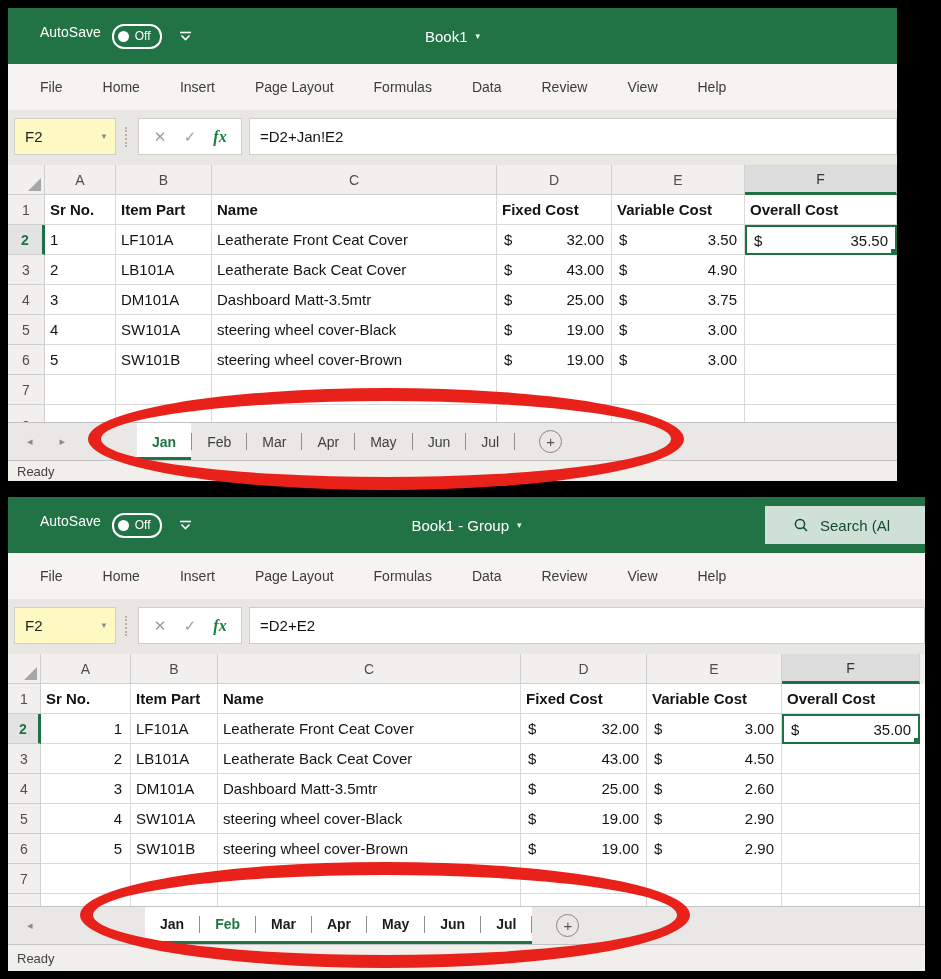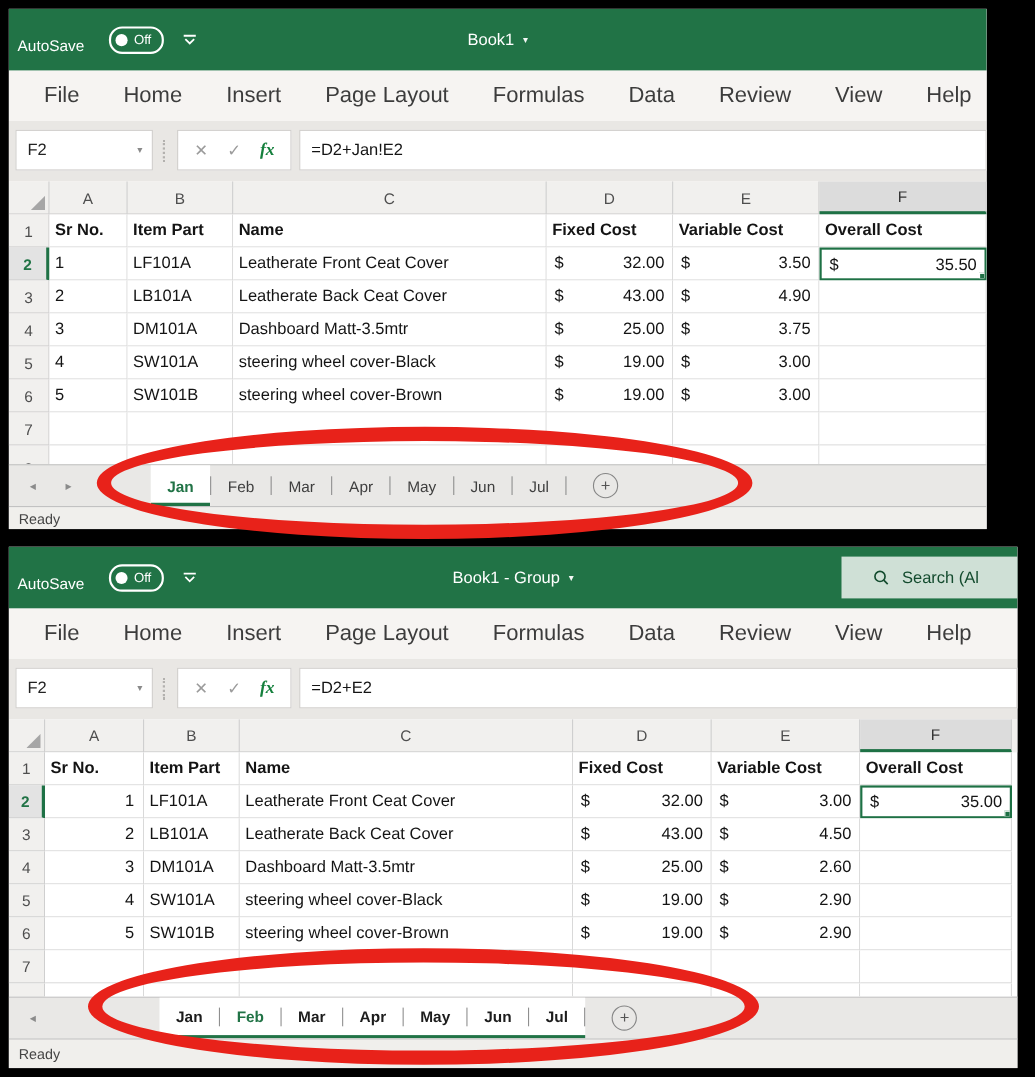--- a/index.html
+++ b/index.html
@@ -6,38 +6,38 @@
   body{width:941px;height:979px;background:#000;position:relative;overflow:hidden;
        font-family:"Liberation Sans",sans-serif;}
   .window{position:absolute;background:#fff;overflow:hidden;display:flex;flex-direction:column}
   #win0{left:8px;top:8px;width:889px;height:473px;
         --c0:37px;--c1:71px;--c2:96px;--c3:285px;--c4:115px;--c5:133px;--c6:152px}
   #win1{left:8px;top:497px;width:917px;height:474px;
         --c0:33px;--c1:90px;--c2:87px;--c3:303px;--c4:126px;--c5:135px;--c6:138px}
 
   
   .titlebar{flex:none;height:56px;background:#217346;color:#fff;display:flex;align-items:center;position:relative}
-  .autosave{display:flex;align-items:flex-end;gap:22px;margin-left:8px;font-size:14px}
+  .autosave{display:flex;align-items:flex-start;gap:11px;margin-left:32px;font-size:14px}
   .pill{display:flex;align-items:center;gap:6px;border:2px solid #fff;border-radius:12px;height:21px;padding:0 9px 0 4px;font-size:12px}
   .knob{width:11px;height:11px;border-radius:50%;background:#fff}
   .ribbonopts{margin-left:16px;display:flex}
   .doctitle{position:absolute;left:50%;transform:translateX(-50%);font-size:15px;display:flex;gap:8px;align-items:center;white-space:nowrap}
   .caret{font-size:9px;opacity:.95}
   .searchbox{position:absolute;right:0;top:9px;height:38px;background:#cfe0d6;color:#134b2e;
              display:flex;align-items:center;gap:11px;padding-left:28px;font-size:15px;white-space:nowrap;overflow:hidden}
   #win0 .searchbox{width:112px}
   #win1 .searchbox{width:132px}
 
   
   .ribbon{flex:none;height:46px;background:#f6f4f2;display:flex;align-items:center;padding-left:12px}
-  .rtab{padding:16px 20px;font-size:20px;color:#3c3c3c;height:100%;display:flex;align-items:center;white-space:nowrap}
+  .rtab{padding:16px 20px;font-size:14px;color:#3c3c3c;height:100%;display:flex;align-items:center;white-space:nowrap}
 
   
   .fwrap{flex:none;background:#e9e7e4;padding:8px 0 10px;display:flex;align-items:center}
-  .namebox{width:125px;height:37px;background:#ffffff;border:1px solid #d0cecb;margin-left:6px;
+  .namebox{width:102px;height:37px;background:#fef9c3;border:1px solid #d0cecb;margin-left:6px;
            display:flex;align-items:center;justify-content:space-between;font-size:15px;color:#222;padding-left:10px;box-sizing:border-box}
   .nb-caret{color:#8a8a8a;font-size:8px;padding-right:7px}
   .dotsep{width:2px;height:20px;margin:0 9px;border-left:2px dotted #b3b1ae}
   .fbtns{height:37px;background:#fff;border:1px solid #d0cecb;display:flex;align-items:center;padding:0 6px;box-sizing:border-box}
   .fbtn{width:30px;text-align:center;color:#9b9b9b;font-size:15px}
   .fx{font-style:italic;font-family:"Liberation Serif",serif;color:#15803d;font-size:16px;font-weight:bold}
   .finput{flex:1;height:37px;background:#fff;border:1px solid #d0cecb;margin-left:7px;display:flex;align-items:center;
           padding-left:10px;font-size:15px;color:#141414;box-sizing:border-box}
 
   

